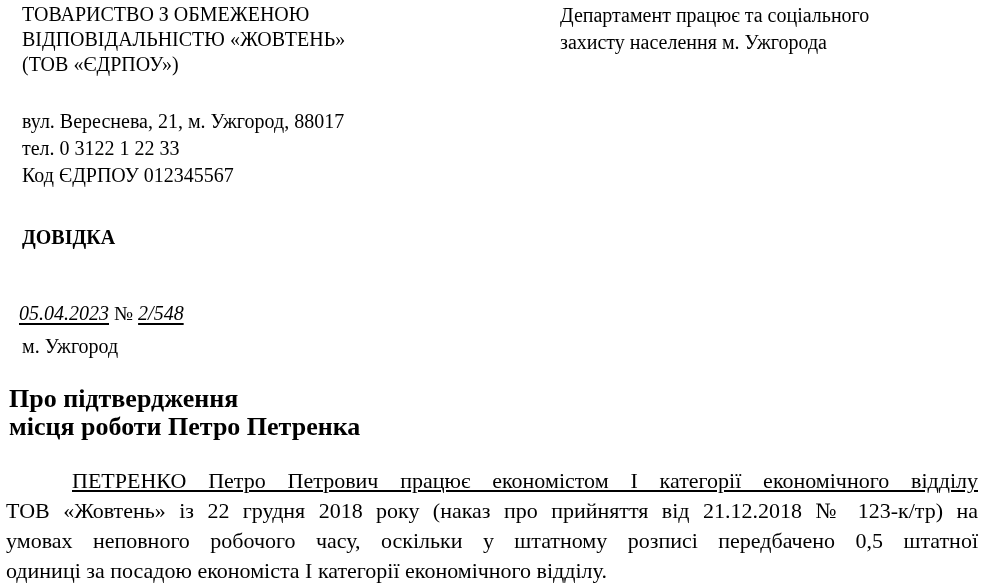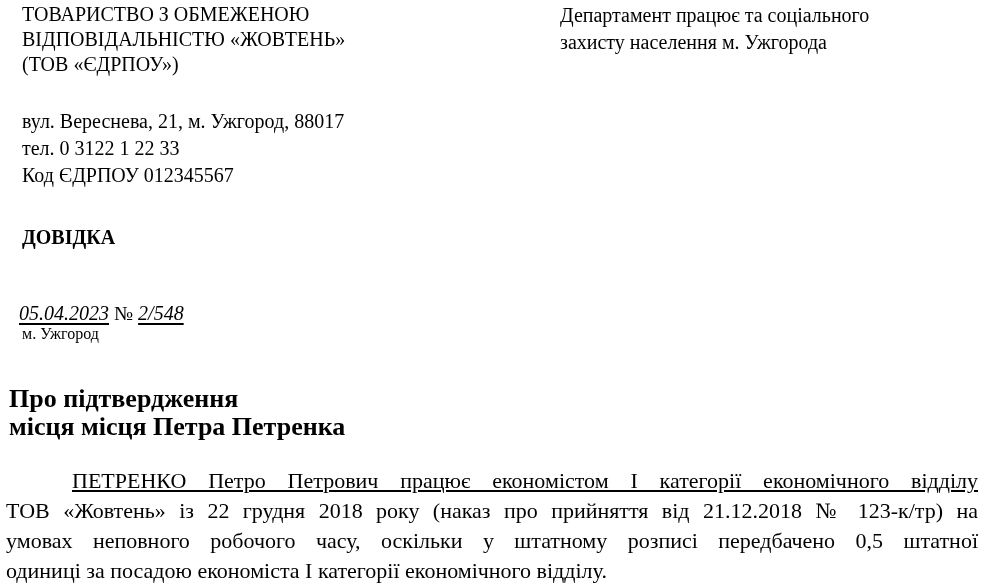--- a/index.html
+++ b/index.html
@@ -34,22 +34,22 @@
     font-size: 20px; font-weight: 700;
   }
   .date-line {
     left: 19px; top: 276px;
     font-size: 20px;
     margin-top: 26px;
   }
   .it { font-style: italic; }
   .ul { text-decoration: underline; text-underline-offset: 3px; }
   .place-line {
-    left: 22px; top: 325px;
-    font-size: 16px;
+    left: 22px; top: 335px;
+    font-size: 20px;
   }
   .subject-block {
     left: 9px; top: 385px;
     font-size: 26px; font-weight: 700; line-height: 28px;
     width: 600px;
   }
   .body-paragraph {
     left: 6px; top: 466px;
     width: 972px;
     font-size: 22px; line-height: 30px;
@@ -86,21 +86,21 @@
 <div class="abs date-line">
   <span class="it ul">05.04.2023</span>
   <span>№</span>
   <span class="it ul">2/548</span>
 </div>
 
 <div class="abs place-line">м. Ужгород</div>
 
 <div class="abs subject-block">
   <div>Про підтвердження</div>
-  <div>місця місця Петра Петренка</div>
+  <div>місця роботи Петро Петренка</div>
 </div>
 
 <div class="abs body-paragraph">
   <div class="body-line first">ПЕТРЕНКО Петро Петрович працює економістом І категорії економічного відділу</div>
   <div class="body-line">ТОВ «Жовтень» із 22 грудня 2018 року (наказ про прийняття від 21.12.2018 № 123-к/тр) на</div>
   <div class="body-line">умовах неповного робочого часу, оскільки у штатному розписі передбачено 0,5 штатної</div>
   <div class="body-line last">одиниці за посадою економіста І категорії економічного відділу.</div>
 </div>
 
 </body></html>

